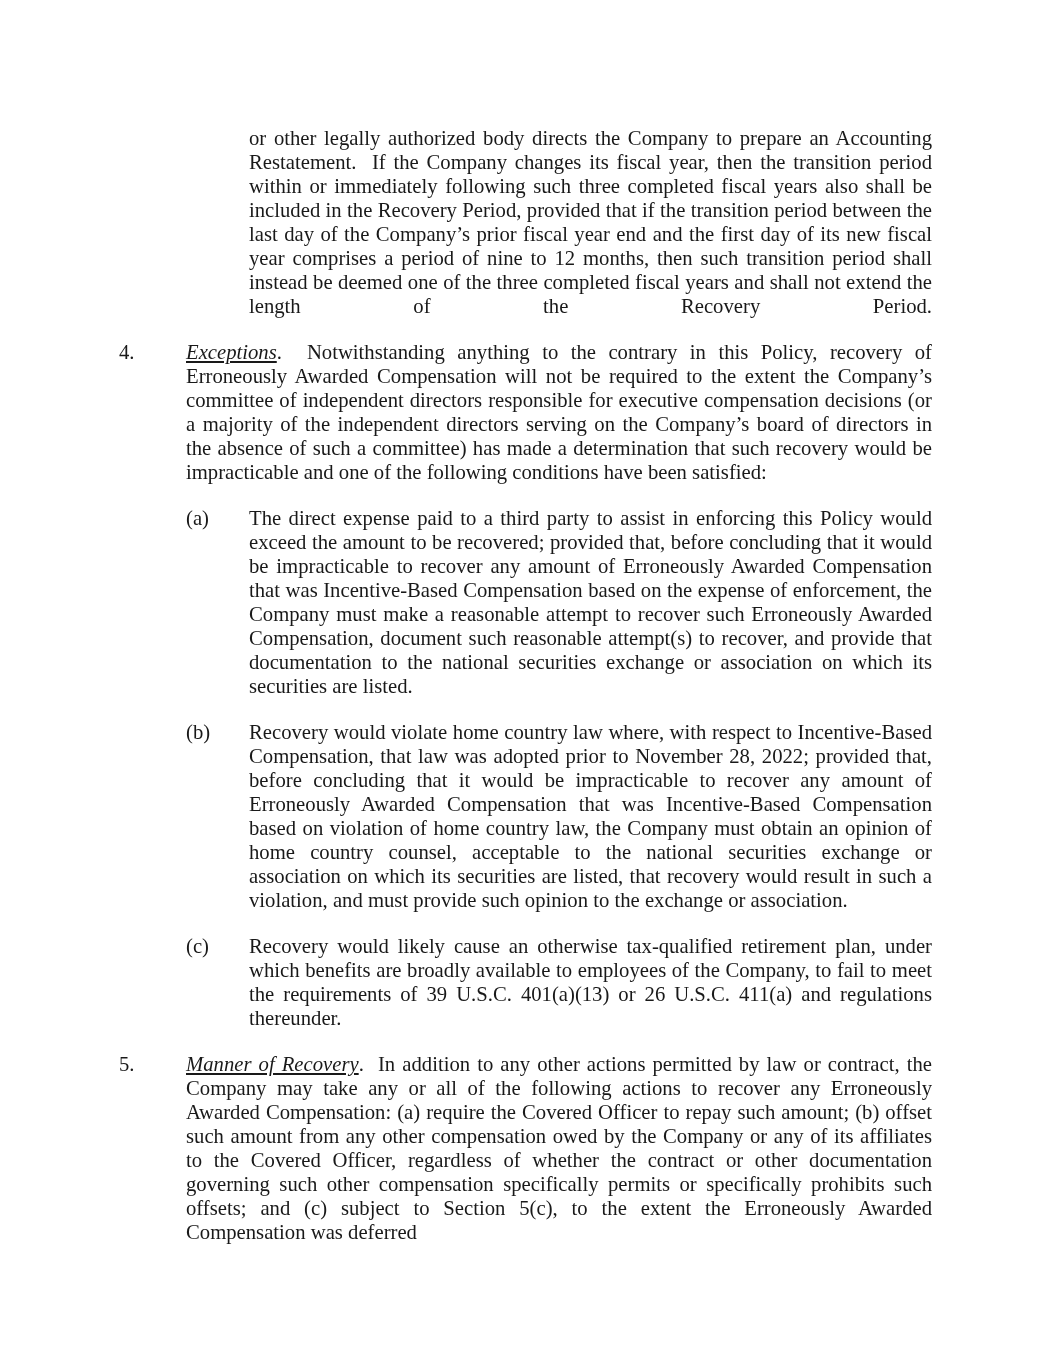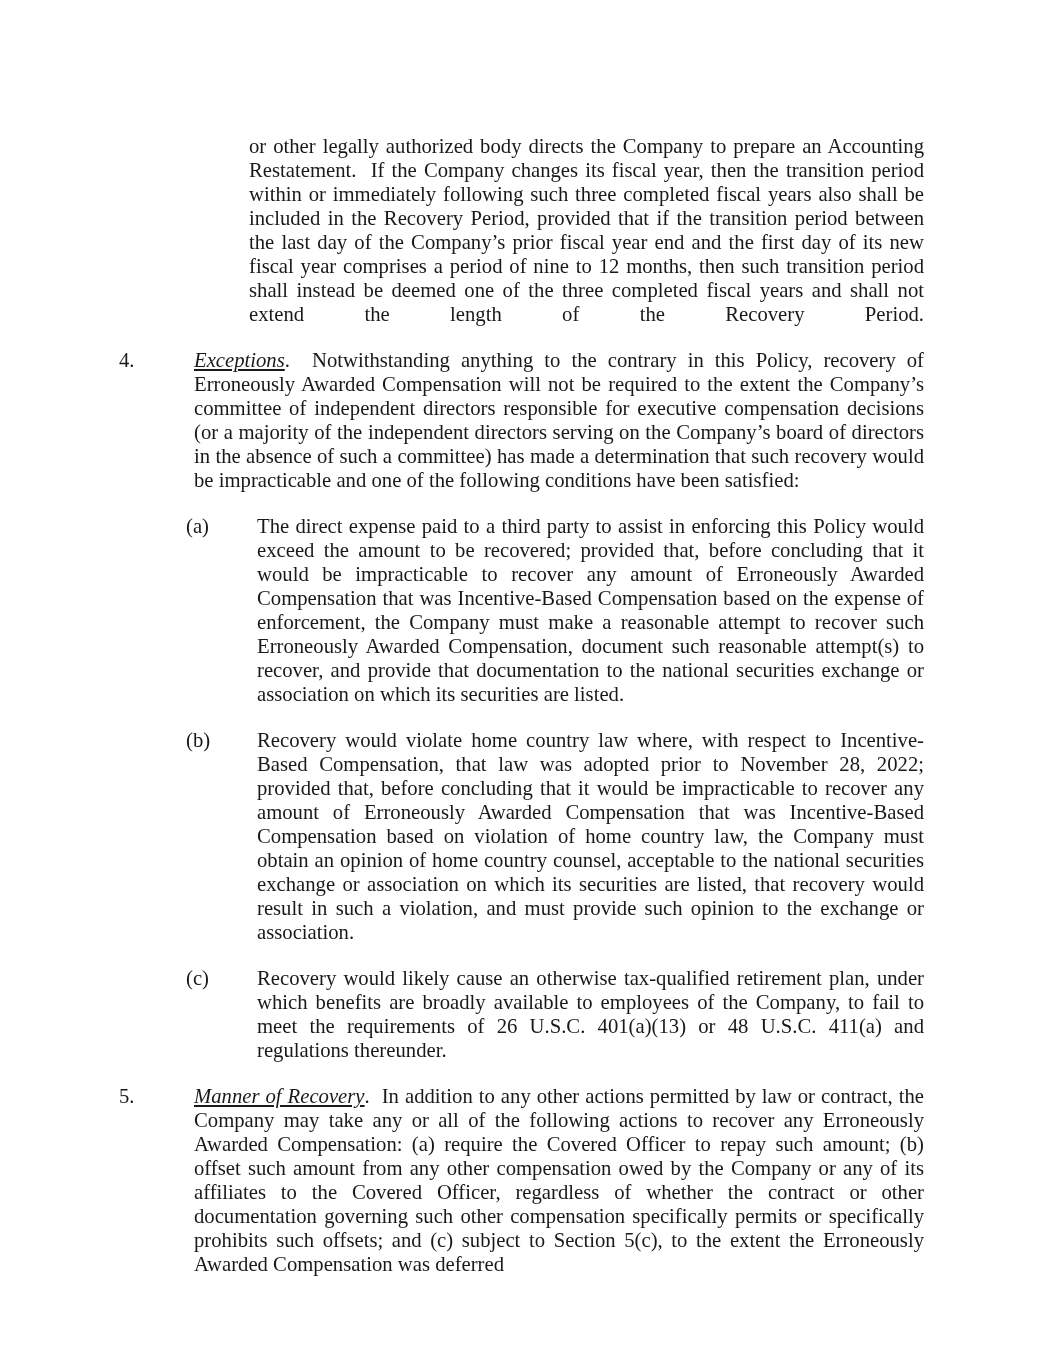--- a/index.html
+++ b/index.html
@@ -14,21 +14,21 @@
     color: #191919;
     overflow: hidden;
   }
   .content {
     position: absolute;
     top: 126px;
     left: 119px;
     width: 813px;
   }
   .para {
-    margin: 8px;
+    margin: 0;
     text-align: justify;
     white-space: pre-wrap;
   }
   
   .cont {
     margin-left: 130px;
     text-align-last: justify;
   }
   .section { position: relative; margin-top: 22px; }
   .section .num { position: absolute; left: 0; top: 0; }
@@ -55,21 +55,21 @@
           <p class="para">The direct expense paid to a third party to assist in enforcing this Policy would exceed the amount to be recovered; provided that, before concluding that it would be impracticable to recover any amount of Erroneously Awarded Compensation that was Incentive-Based Compensation based on the expense of enforcement, the Company must make a reasonable attempt to recover such Erroneously Awarded Compensation, document such reasonable attempt(s) to recover, and provide that documentation to the national securities exchange or association on which its securities are listed.</p>
         </div>
 
         <div class="sub">
           <span class="lbl">(b)</span>
           <p class="para">Recovery would violate home country law where, with respect to Incentive-Based Compensation, that law was adopted prior to November 28, 2022; provided that, before concluding that it would be impracticable to recover any amount of Erroneously Awarded Compensation that was Incentive-Based Compensation based on violation of home country law, the Company must obtain an opinion of home country counsel, acceptable to the national securities exchange or association on which its securities are listed, that recovery would result in such a violation, and must provide such opinion to the exchange or association.</p>
         </div>
 
         <div class="sub">
           <span class="lbl">(c)</span>
-          <p class="para">Recovery would likely cause an otherwise tax-qualified retirement plan, under which benefits are broadly available to employees of the Company, to fail to meet the requirements of 26 U.S.C. 401(a)(13) or 48 U.S.C. 411(a) and regulations thereunder.</p>
+          <p class="para">Recovery would likely cause an otherwise tax-qualified retirement plan, under which benefits are broadly available to employees of the Company, to fail to meet the requirements of 39 U.S.C. 401(a)(13) or 26 U.S.C. 411(a) and regulations thereunder.</p>
         </div>
       </div>
     </div>
 
     <div class="section">
       <span class="num">5.</span>
       <div class="sec-body">
         <p class="para"><span class="u">Manner of Recovery</span><span>.</span><span>  In addition to any other actions permitted by law or contract, the Company may take any or all of the following actions to recover any Erroneously Awarded Compensation: (a) require the Covered Officer to repay such amount; (b) offset such amount from any other compensation owed by the Company or any of its affiliates to the Covered Officer, regardless of whether the contract or other documentation governing such other compensation specifically permits or specifically prohibits such offsets; and (c) subject to Section 5(c), to the extent the Erroneously Awarded Compensation was deferred</span></p>
       </div>
     </div>

